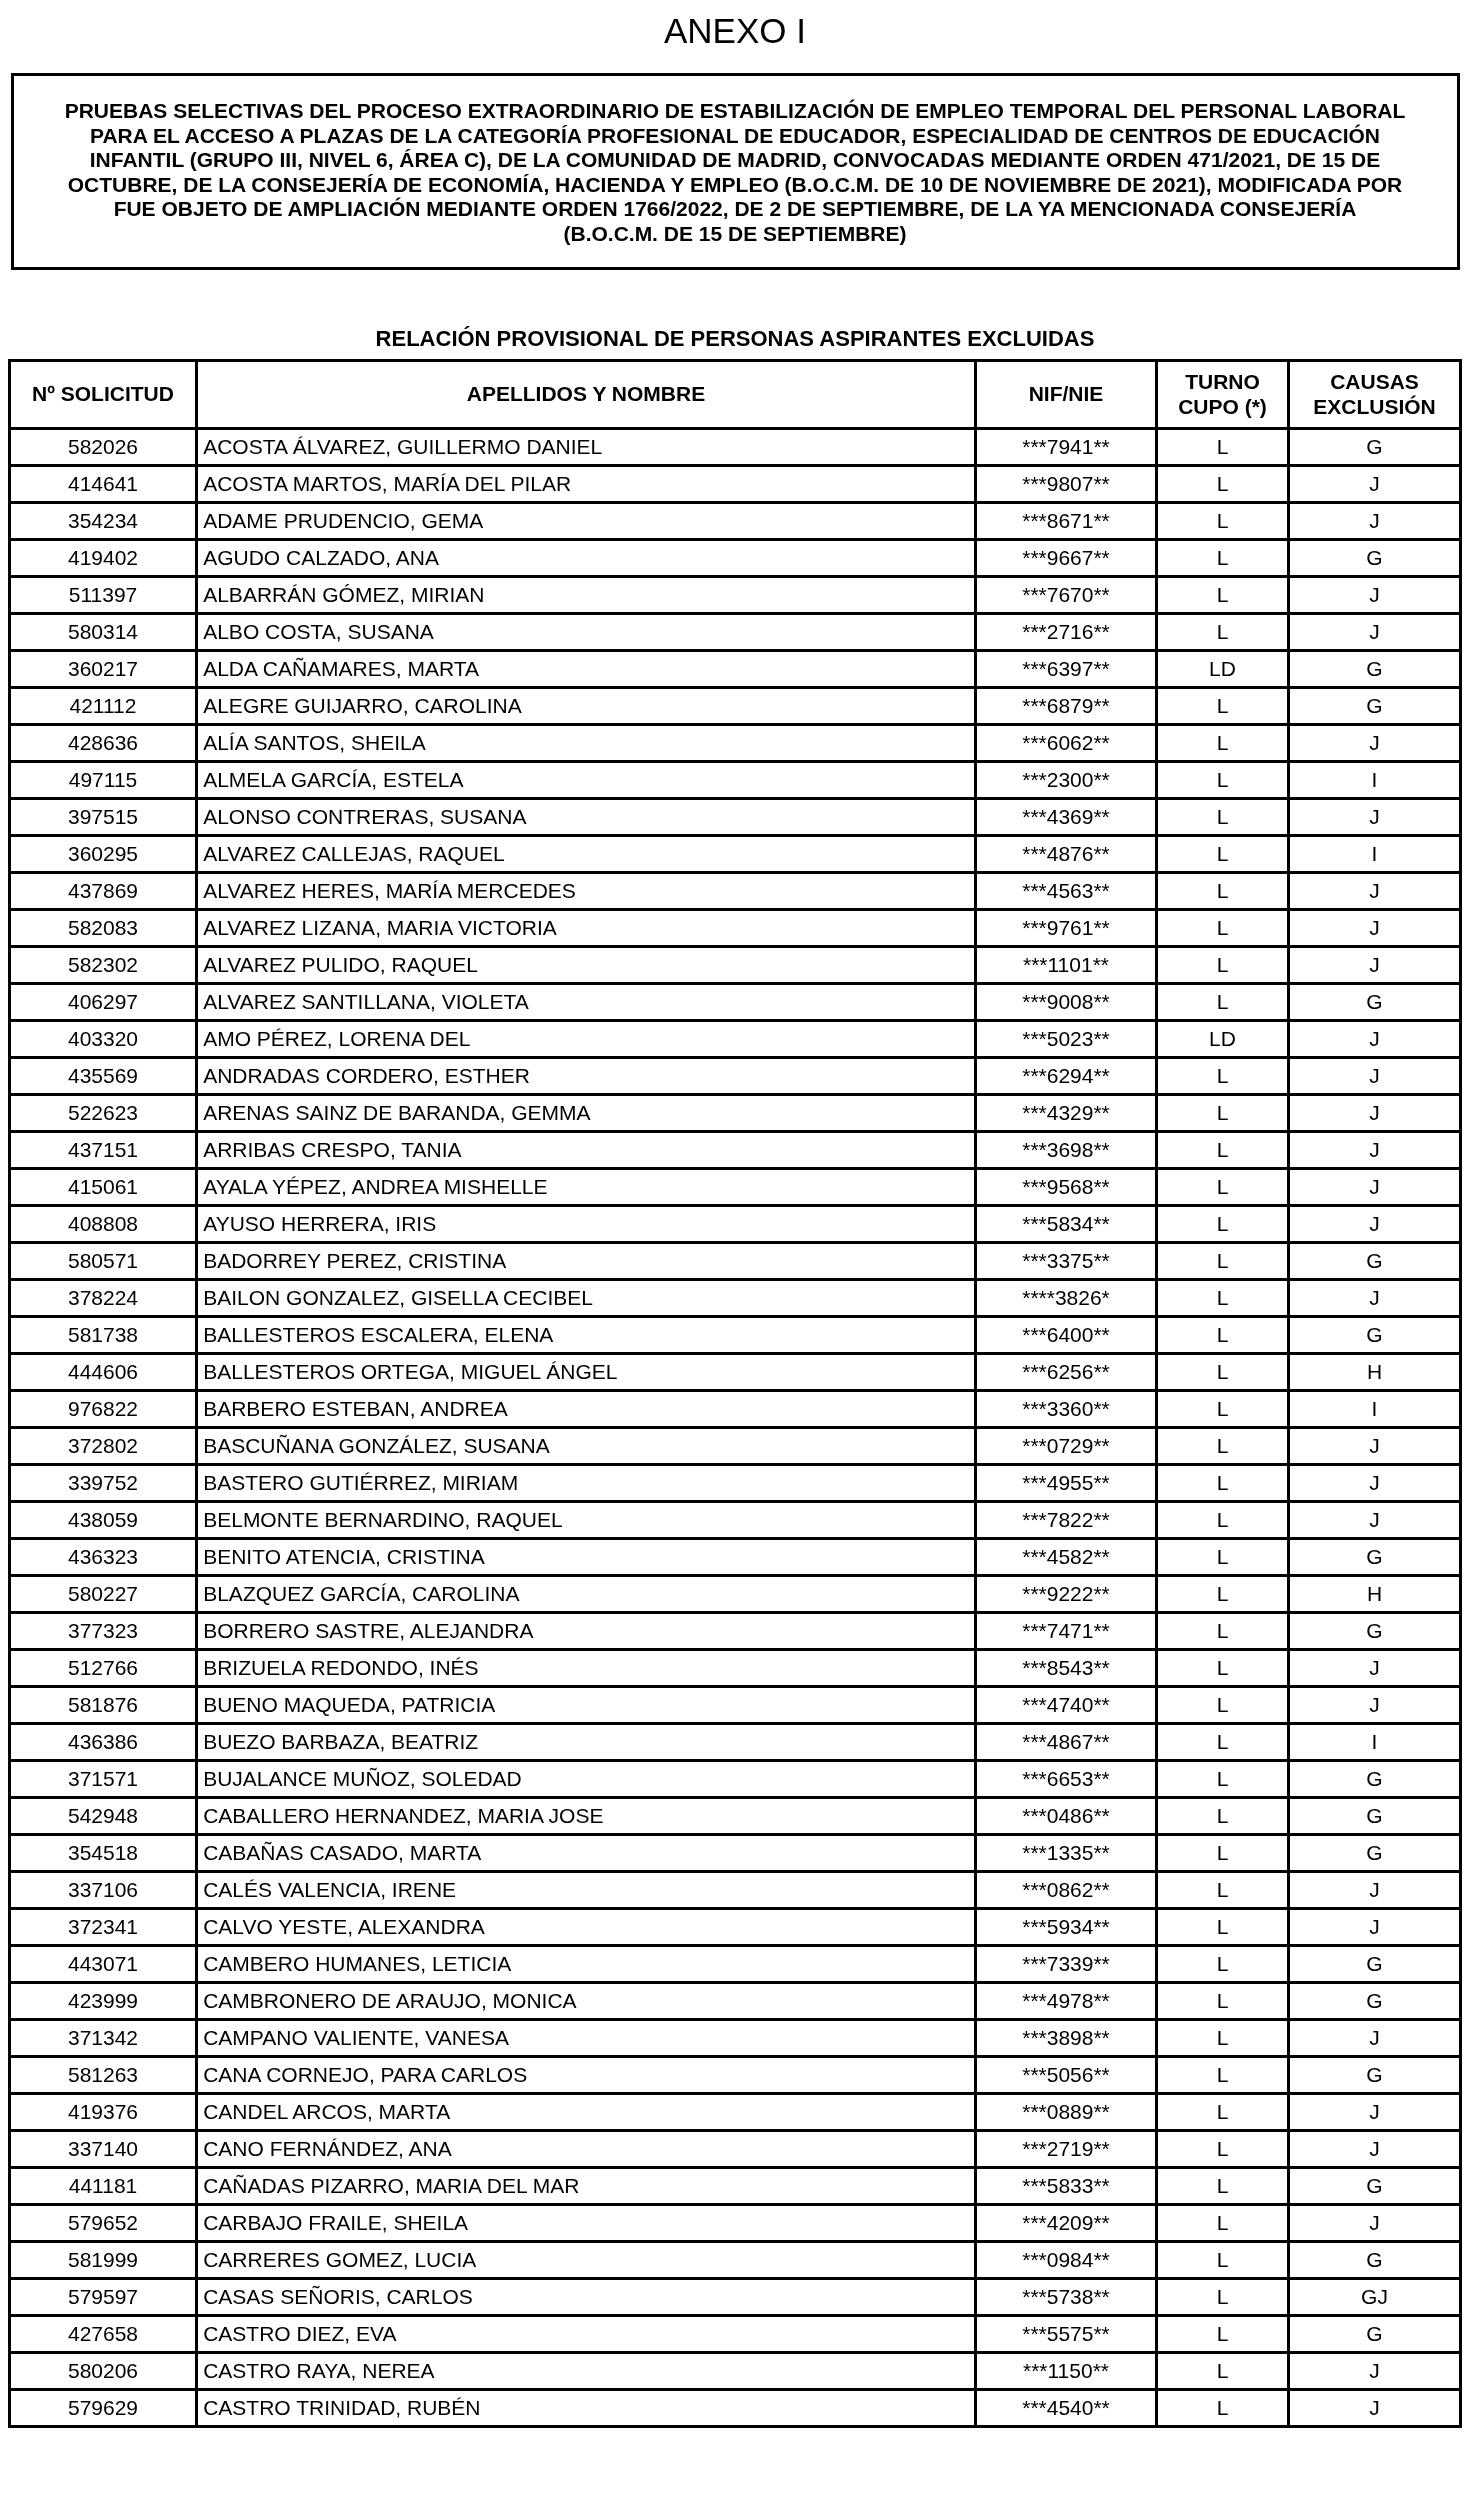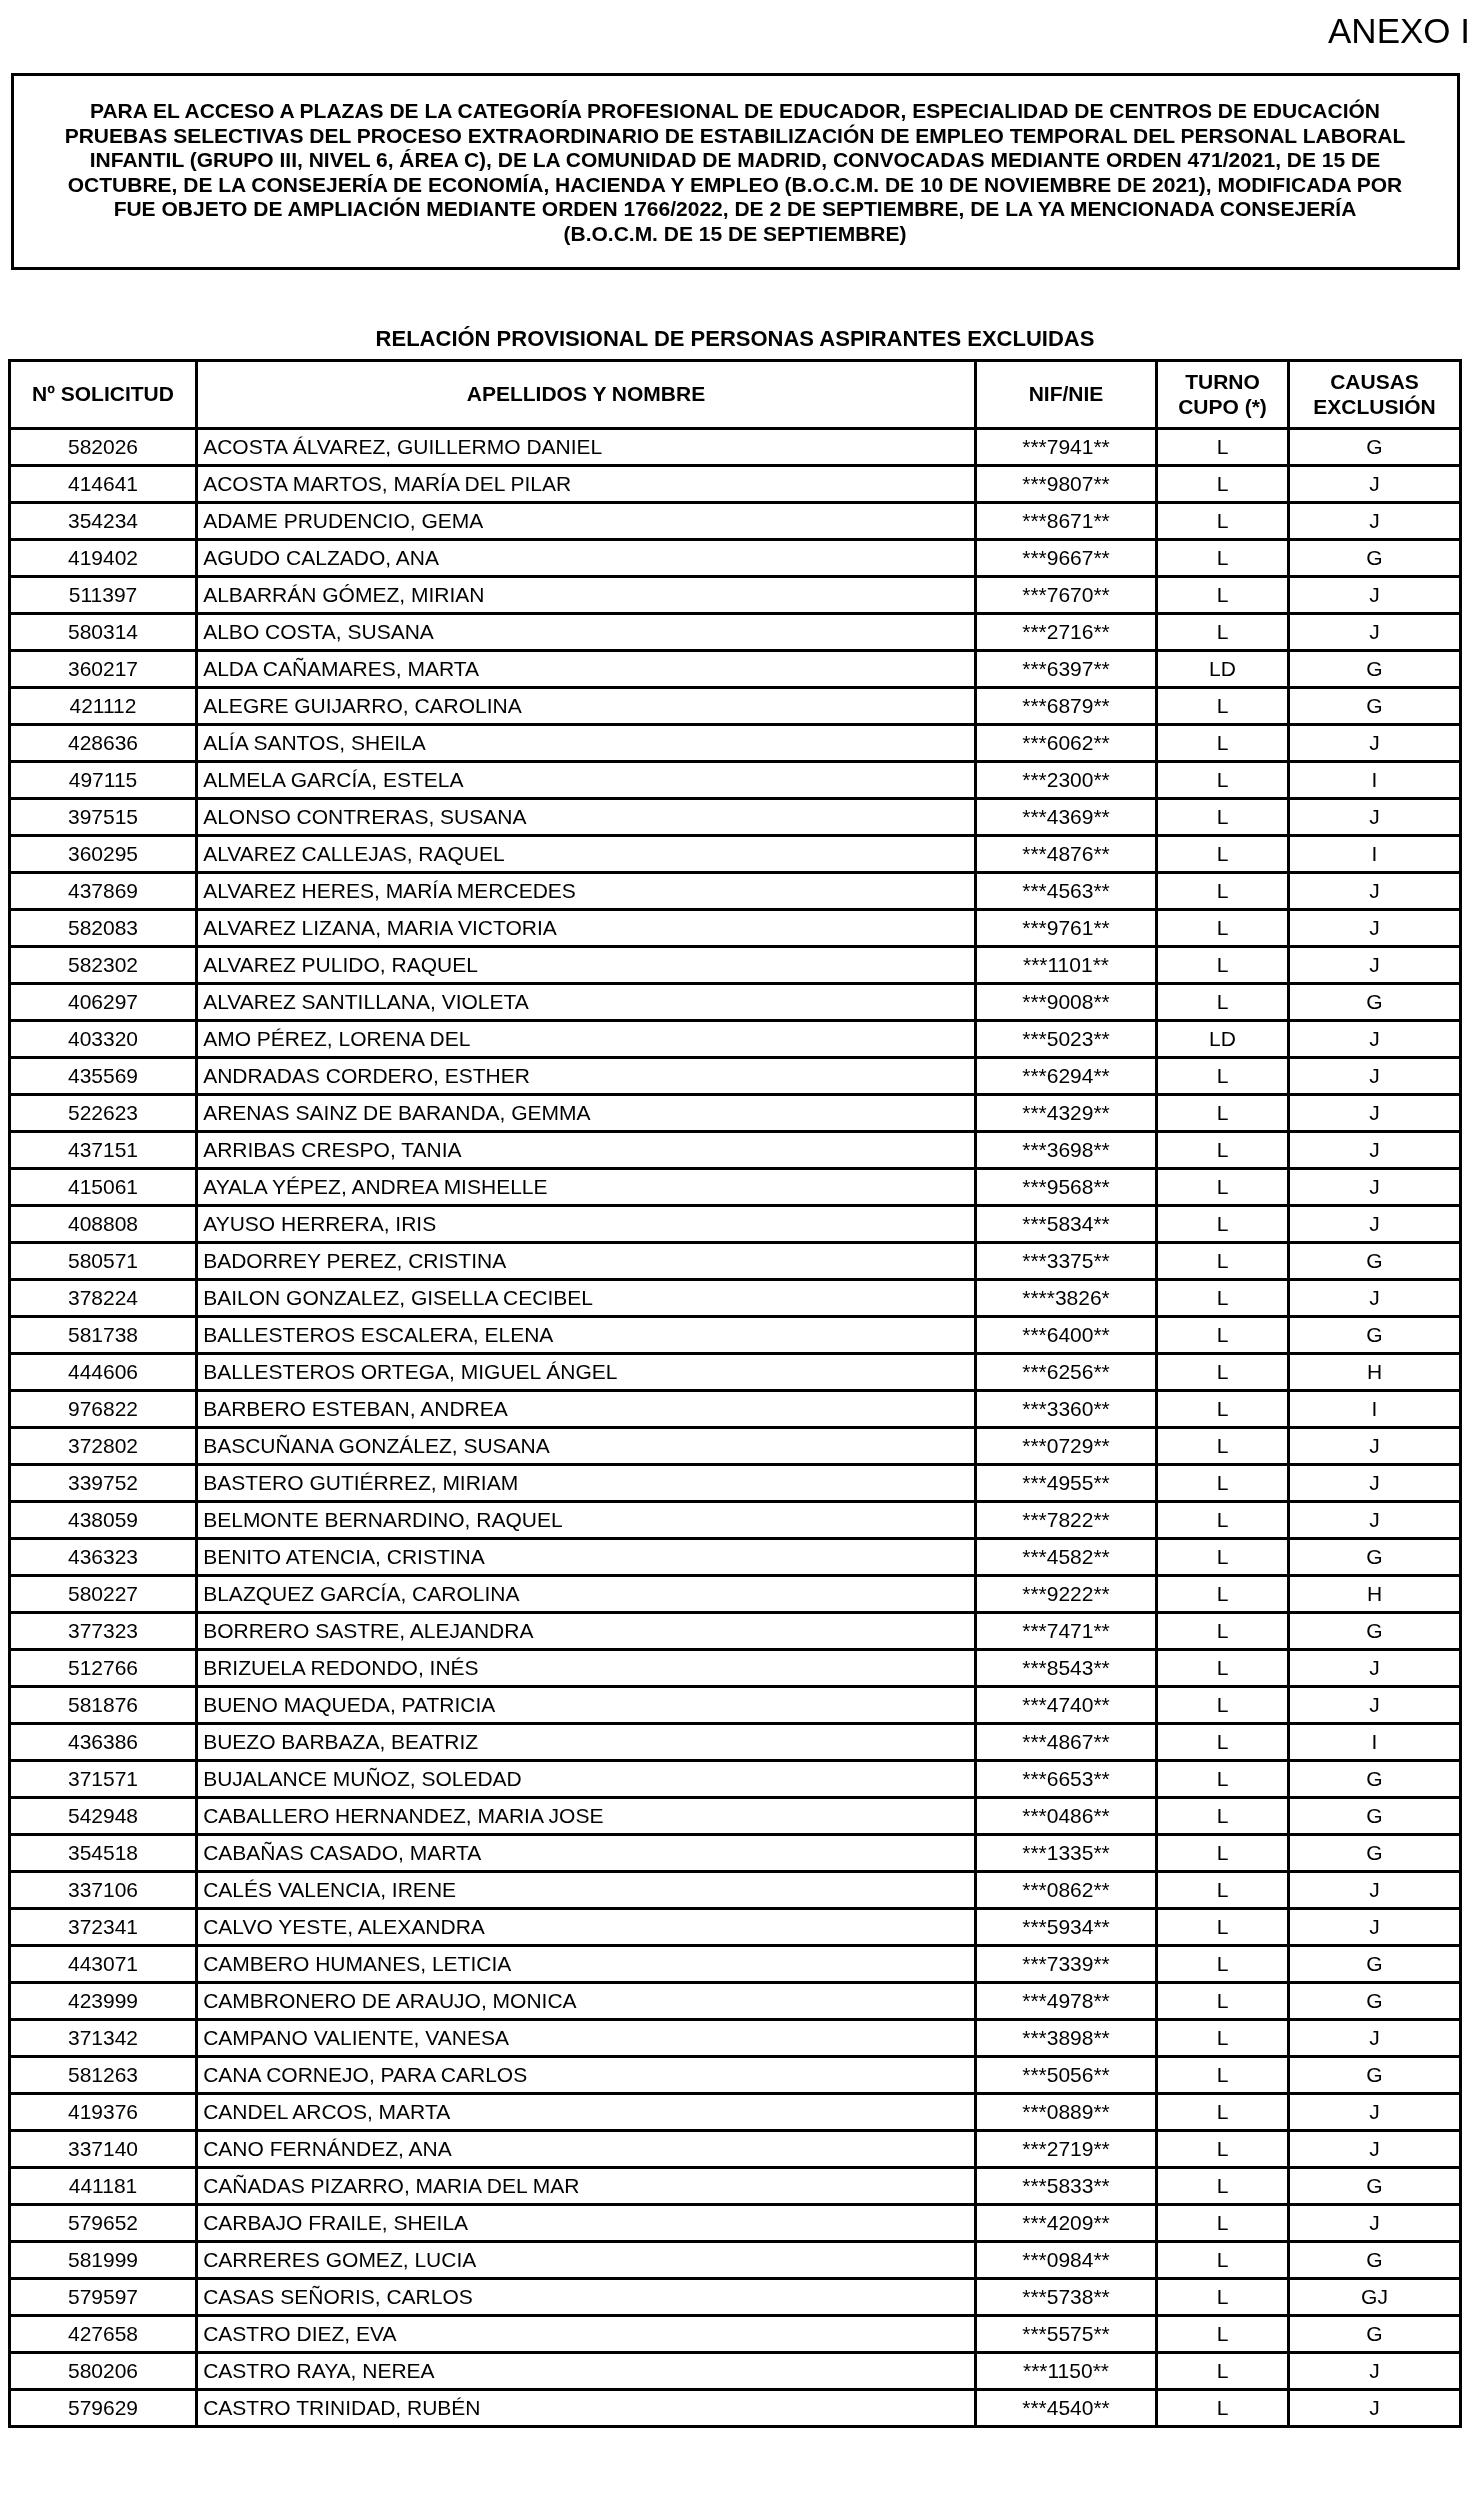--- a/index.html
+++ b/index.html
@@ -5,21 +5,21 @@
   html, body { margin: 0; padding: 0; background: #ffffff; }
   .page {
     width: 1470px;
     height: 2512px;
     background: #ffffff;
     color: #000000;
     font-family: "Liberation Sans", sans-serif;
     overflow: hidden;
   }
   .title {
-    text-align: right;
+    text-align: center;
     font-size: 35px;
     font-weight: 400;
     line-height: 38px;
     padding-top: 12.2px;
   }
   .notice {
     margin: 23px 10.5px 0 10.5px;
     border: 3.5px solid #000000;
     padding: 23px 24.5px 21px 24.5px;
     text-align: center;
@@ -72,22 +72,22 @@
 </style>
 </head>
 <body>
 
 <div class="page">
 
   <div class="title">ANEXO I</div>
 
   <div class="notice">
 
-  <div>PARA EL ACCESO A PLAZAS DE LA CATEGORÍA PROFESIONAL DE EDUCADOR, ESPECIALIDAD DE CENTROS DE EDUCACIÓN</div>
-      <div>PRUEBAS SELECTIVAS DEL PROCESO EXTRAORDINARIO DE ESTABILIZACIÓN DE EMPLEO TEMPORAL DEL PERSONAL LABORAL</div>
+  <div>PRUEBAS SELECTIVAS DEL PROCESO EXTRAORDINARIO DE ESTABILIZACIÓN DE EMPLEO TEMPORAL DEL PERSONAL LABORAL</div>
+      <div>PARA EL ACCESO A PLAZAS DE LA CATEGORÍA PROFESIONAL DE EDUCADOR, ESPECIALIDAD DE CENTROS DE EDUCACIÓN</div>
       <div>INFANTIL (GRUPO III, NIVEL 6, ÁREA C), DE LA COMUNIDAD DE MADRID, CONVOCADAS MEDIANTE ORDEN 471/2021, DE 15 DE</div>
       <div>OCTUBRE, DE LA CONSEJERÍA DE ECONOMÍA, HACIENDA Y EMPLEO (B.O.C.M. DE 10 DE NOVIEMBRE DE 2021), MODIFICADA POR</div>
       <div>FUE OBJETO DE AMPLIACIÓN MEDIANTE ORDEN 1766/2022, DE 2 DE SEPTIEMBRE, DE LA YA MENCIONADA CONSEJERÍA</div>
       <div>(B.O.C.M. DE 15 DE SEPTIEMBRE)</div>
     </div>
 
   <div class="subtitle">RELACIÓN PROVISIONAL DE PERSONAS ASPIRANTES EXCLUIDAS</div>
 
   <table class="roster">
     <colgroup>

